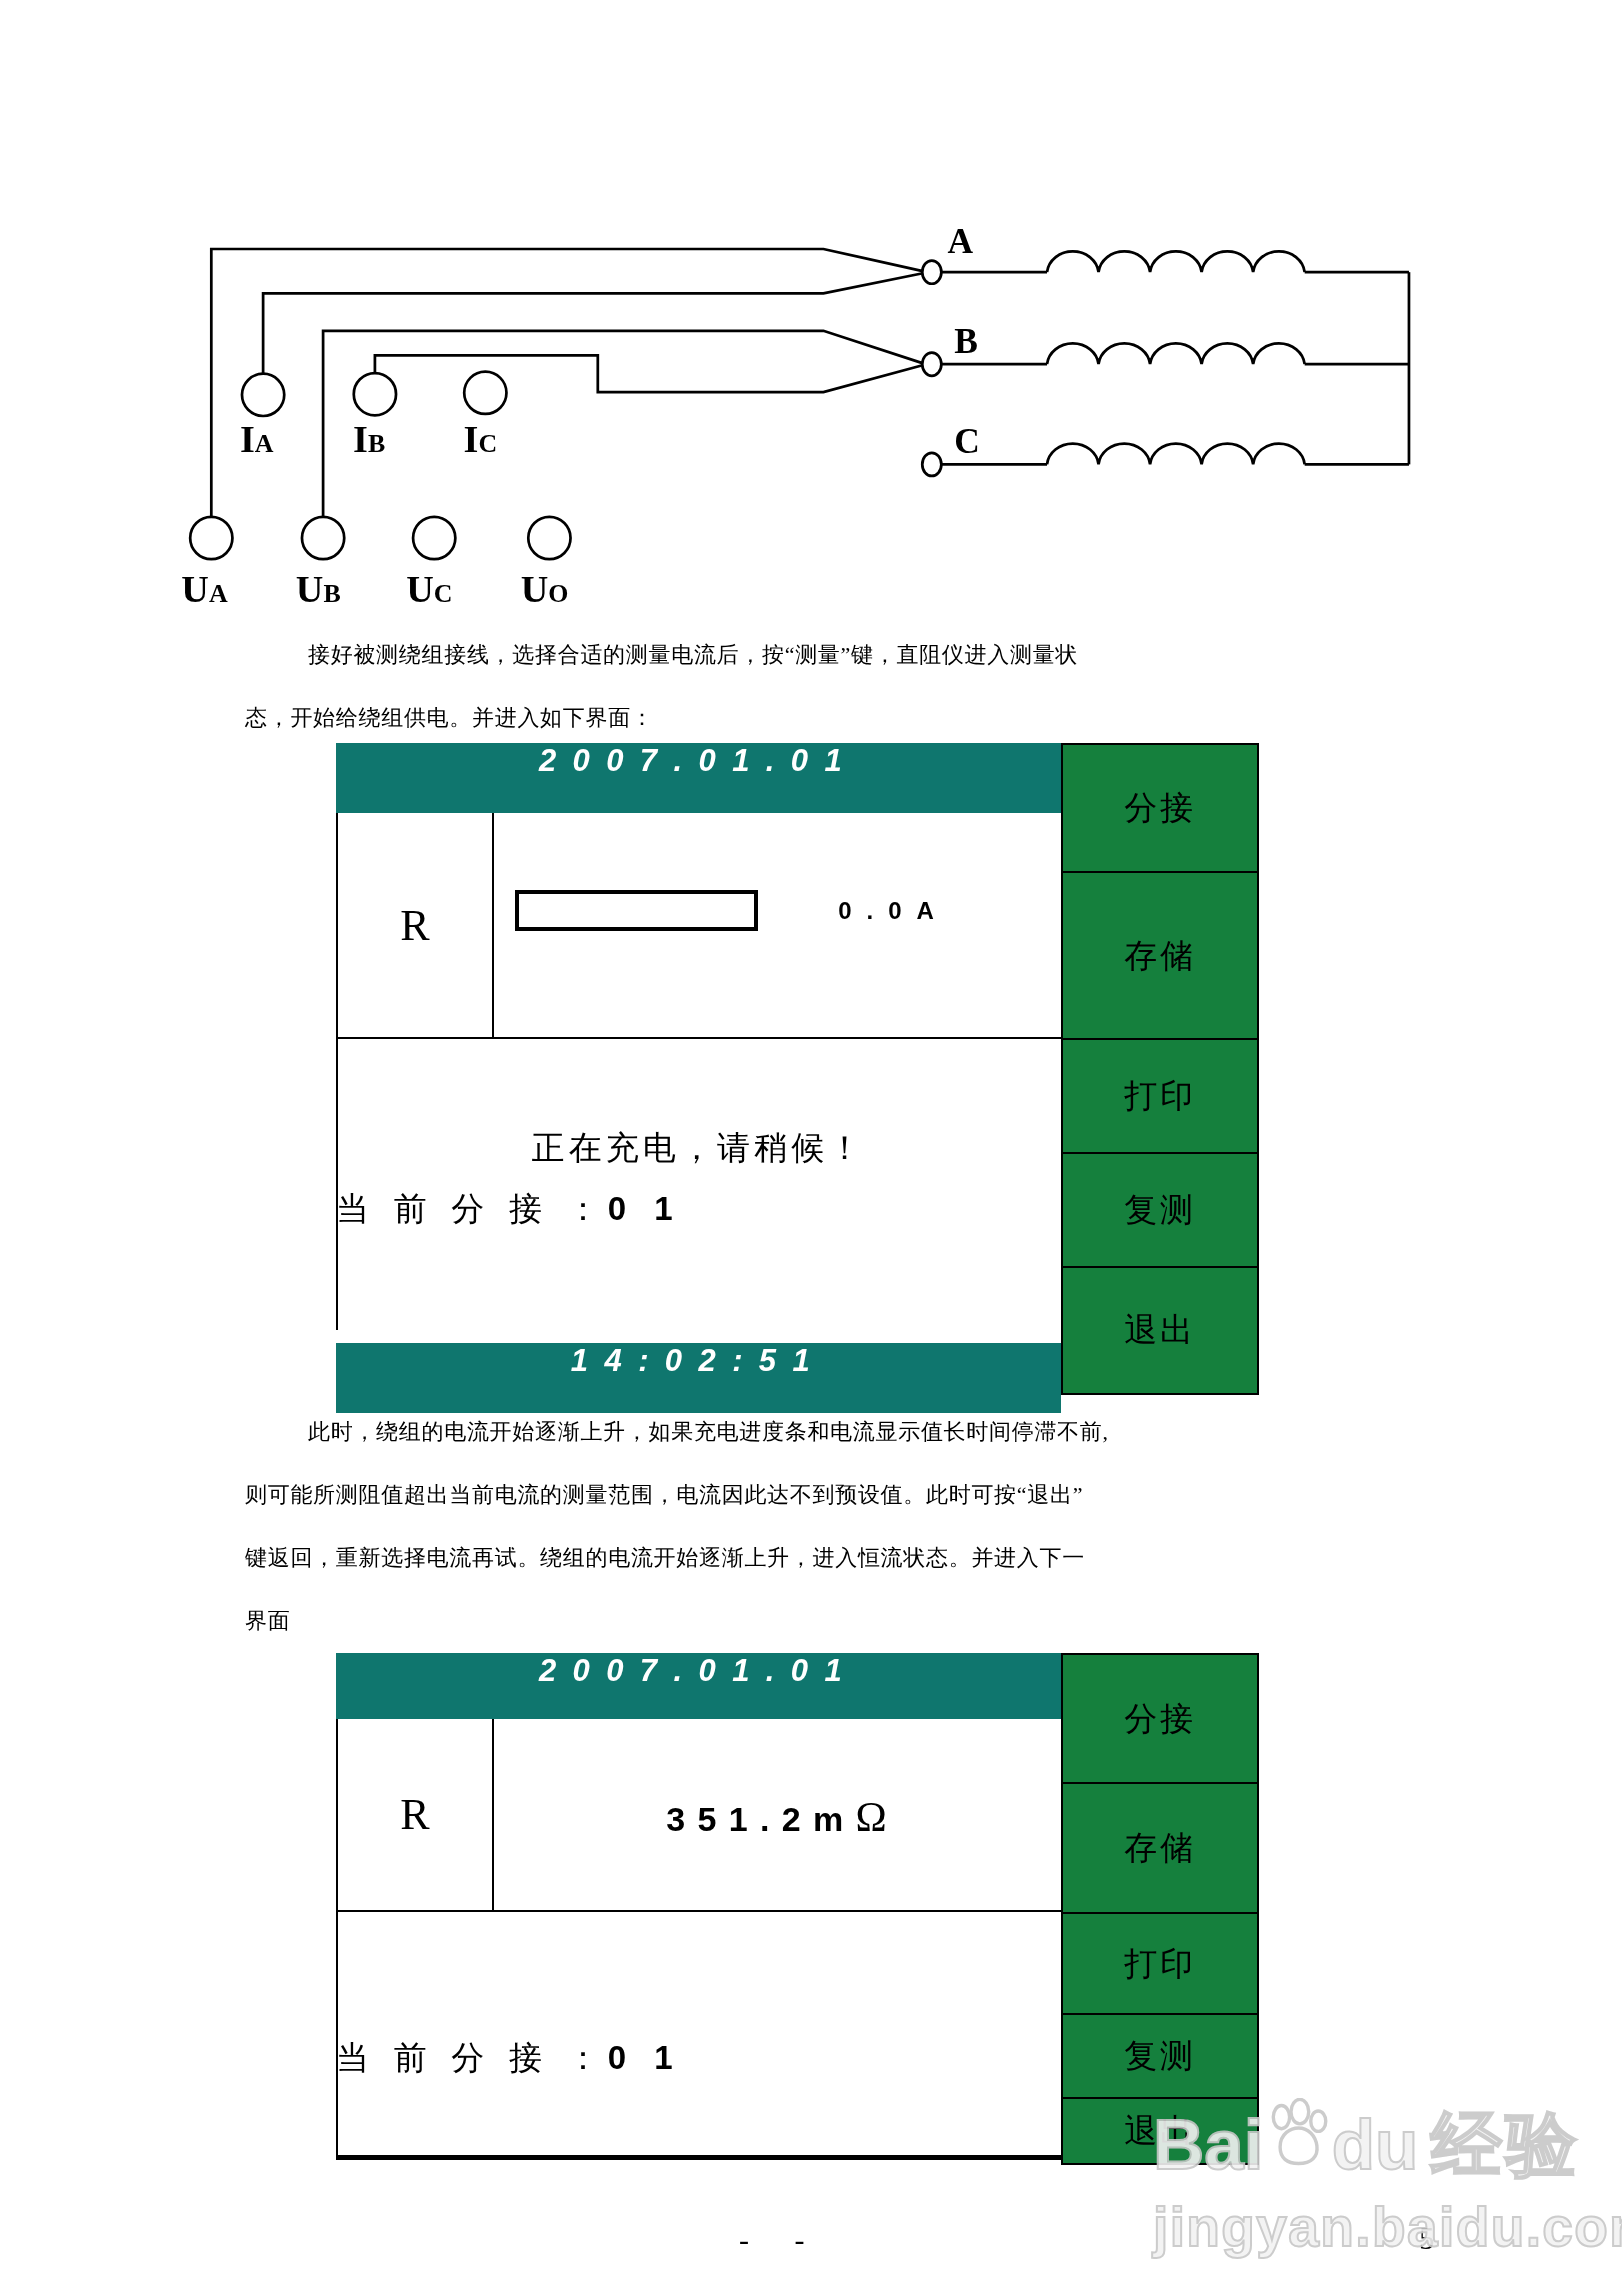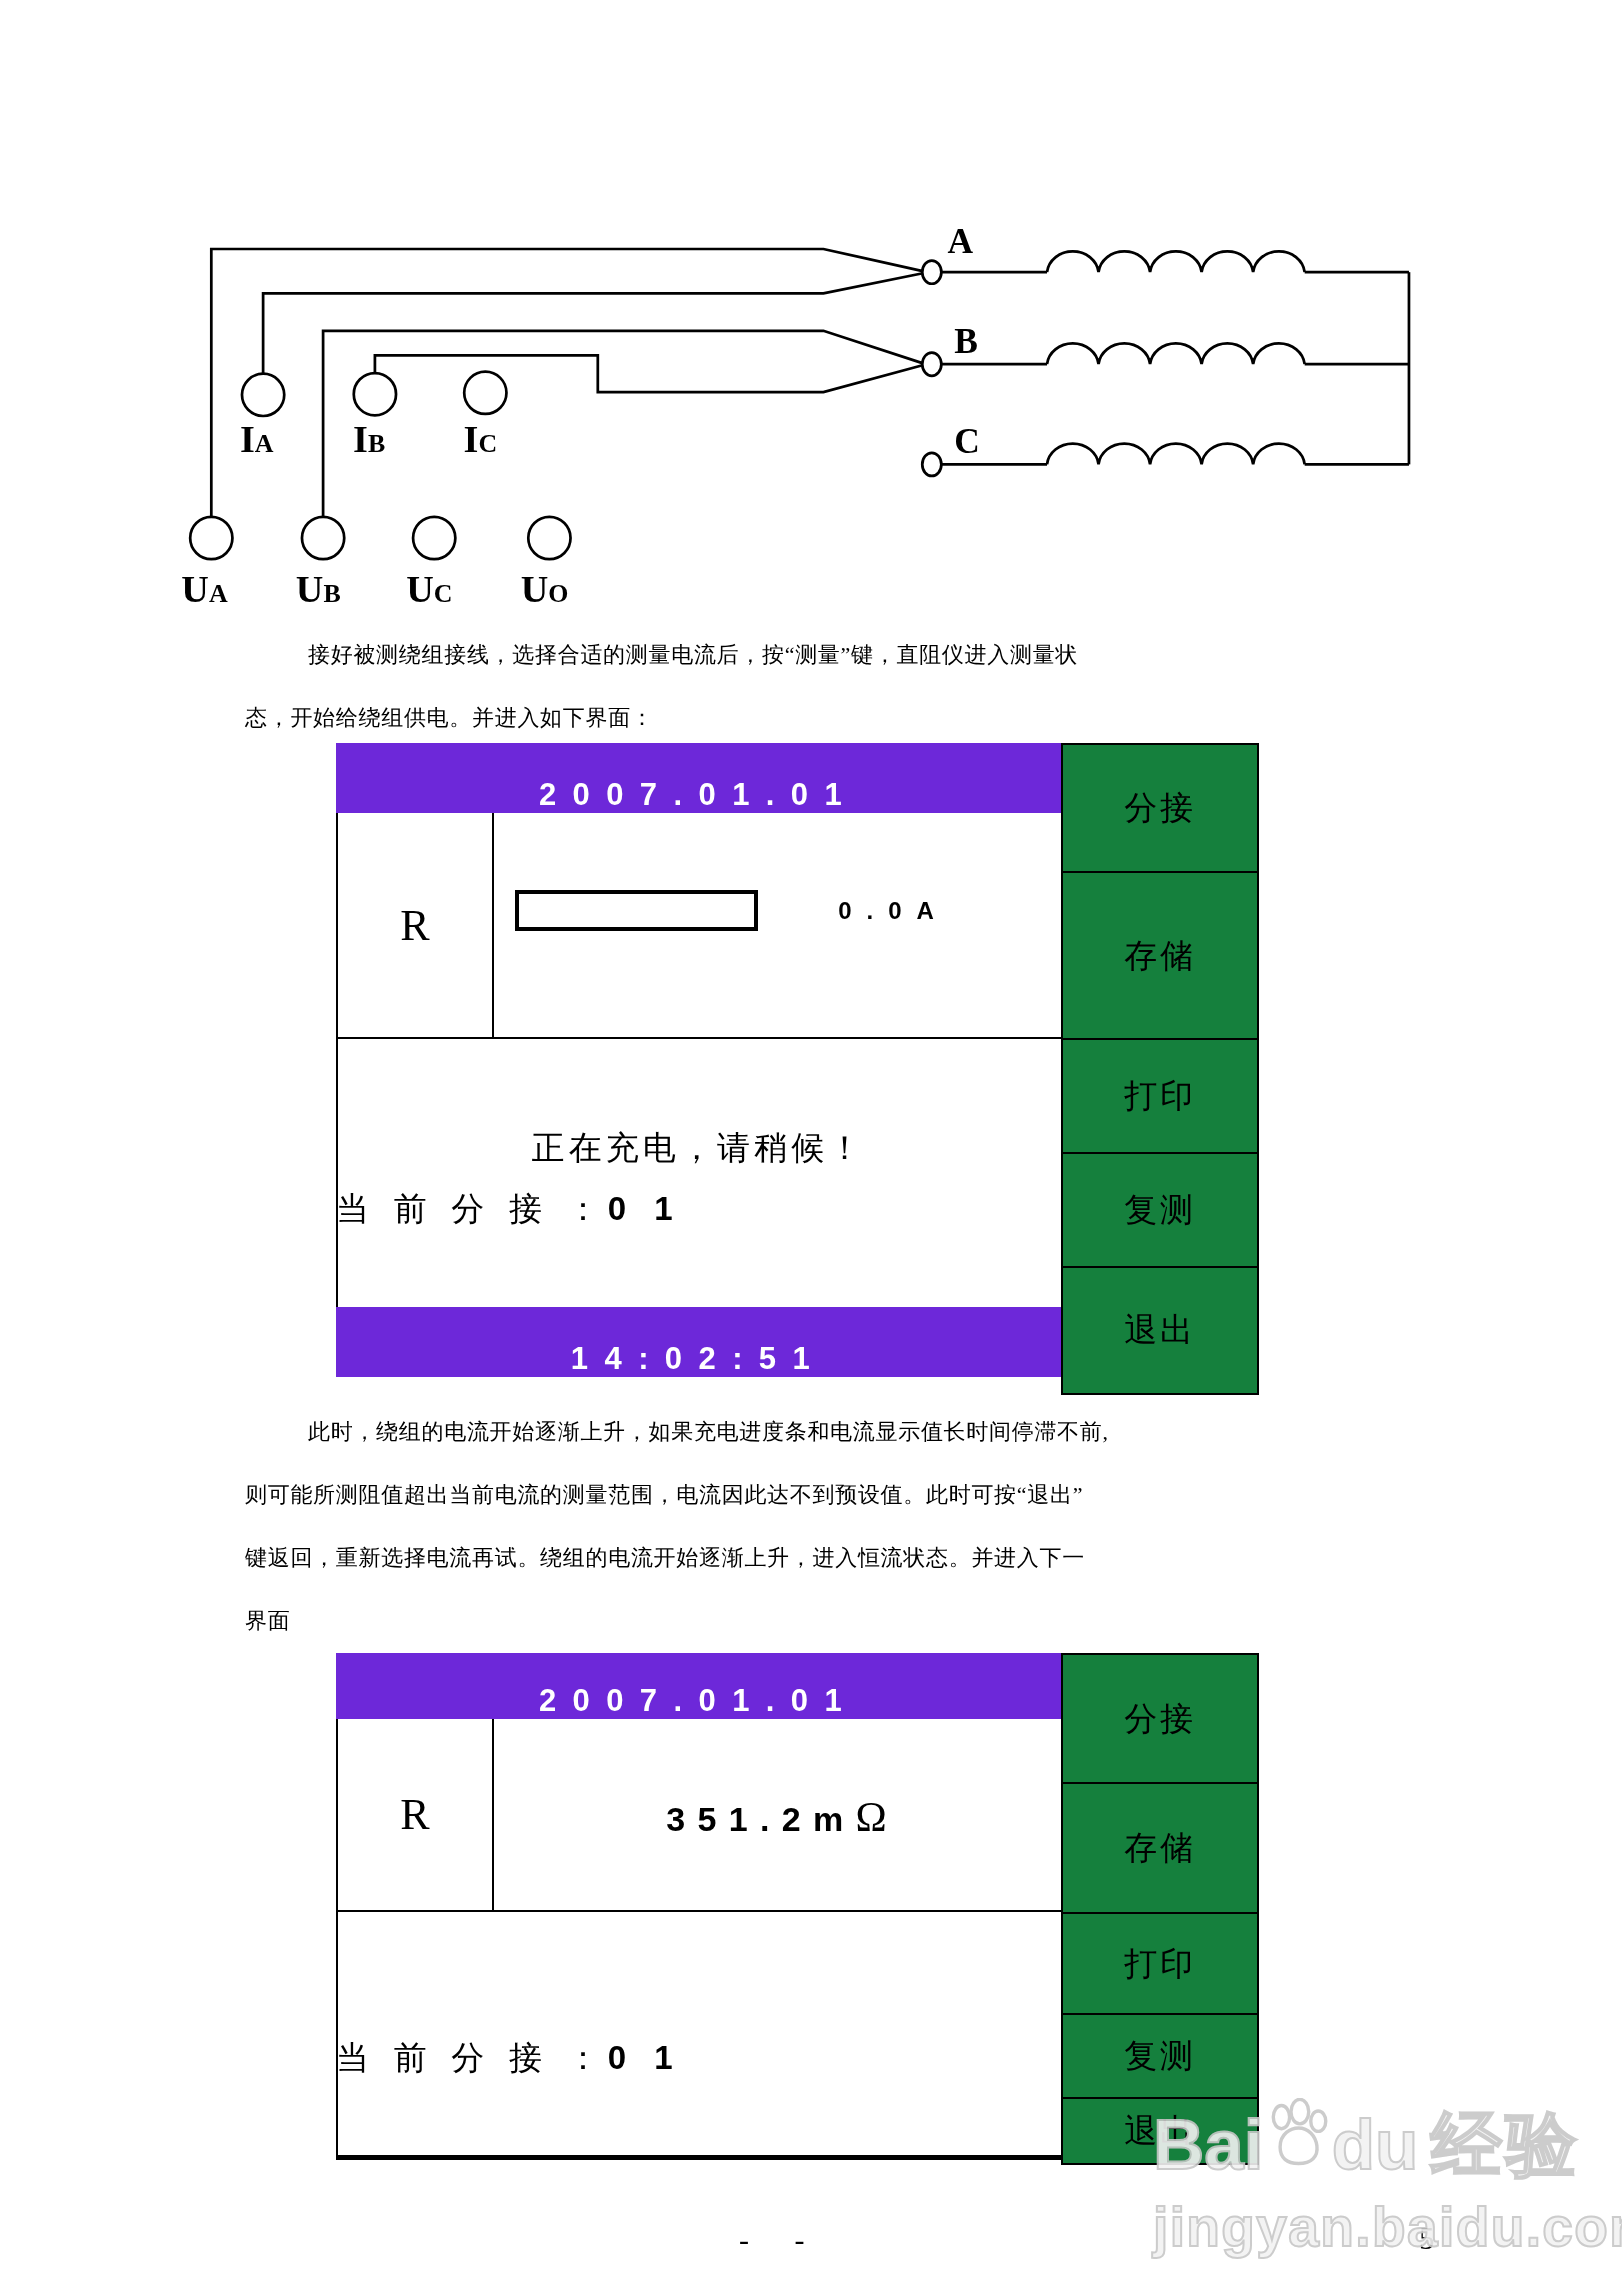--- a/index.html
+++ b/index.html
@@ -7,23 +7,23 @@
         font-family:"Liberation Serif", serif;color:#000;}
   
   .logo{position:absolute;left:649px;top:128px;font-family:"Liberation Sans",sans-serif;
         font-weight:900;font-size:83px;letter-spacing:5.5px;color:#1598e8;line-height:1;}
   .logo .reg{font-size:37px;color:#222;vertical-align:44px;letter-spacing:0;font-weight:400;}
   
   .para{position:absolute;left:245px;width:1145px;font-size:22px;line-height:63px;
         letter-spacing:0.7px;white-space:pre-line;text-indent:63px;}
   
   .screen{position:absolute;left:334px;}
-  .blackbar{position:absolute;background:#6d28d9;color:#fff;display:flex;align-items:flex-end;
+  .blackbar{position:absolute;background:#0f766e;color:#fff;display:flex;align-items:flex-start;
             justify-content:center;font-family:"Liberation Sans",sans-serif;font-weight:bold;
-            font-size:31px;letter-spacing:16.4px;}
+            font-size:31px;letter-spacing:16.4px;font-style:italic;}
   .cell{position:absolute;left:727px;width:198px;box-sizing:border-box;border:2.7px solid #000;
         background:#15803d;display:flex;align-items:center;justify-content:center;
         font-size:33px;letter-spacing:2.7px;}
   .rrow{position:absolute;left:2px;width:725px;box-sizing:border-box;
         border-left:2.7px solid #000;border-bottom:2.7px solid #000;}
   .rcell{position:absolute;left:0;top:0;bottom:0;width:156px;box-sizing:border-box;
          border-right:2.7px solid #000;display:flex;align-items:center;justify-content:center;
          font-size:44px;}
   .msgarea{position:absolute;left:2px;width:725px;box-sizing:border-box;border-left:2.7px solid #000;}
   .centerline{position:absolute;left:0;width:100%;text-align:center;font-size:33px;}
@@ -105,21 +105,21 @@
       <div class="rcell">R</div>
     </div>
     <div class="progressbar" style="left:181px;top:147px;width:243px;height:41px;"></div>
     <div class="centerline numtext" style="left:423px;top:147px;width:273px;height:41px;line-height:41px;font-size:24px;letter-spacing:15px;">0.0A</div>
     <div class="msgarea" style="top:295px;height:292px;"></div>
     <div class="centerline" style="top:383px;left:2px;width:725px;letter-spacing:4.1px;">正在充电，请稍候！</div>
     <div class="tapline" style="top:444px;left:2px;width:725px;">
       <span class="lbl">当 前 分 接 ：</span>
       <span class="val">0 1</span>
     </div>
-    <div class="blackbar" style="left:2px;top:564px;width:725px;height:70px;">
+    <div class="blackbar" style="left:2px;top:600px;width:725px;height:70px;">
       <span>14:02:51</span>
     </div>
     <div class="cell" style="top:0;height:131px;">分接</div>
     <div class="cell" style="top:128px;height:170px;">存储</div>
     <div class="cell" style="top:295px;height:117px;">打印</div>
     <div class="cell" style="top:409px;height:117px;">复测</div>
     <div class="cell" style="top:523px;height:129px;">退出</div>
   </div>
 
   <div class="para" style="top:1400px;">此时，绕组的电流开始逐渐上升，如果充电进度条和电流显示值长时间停滞不前,

